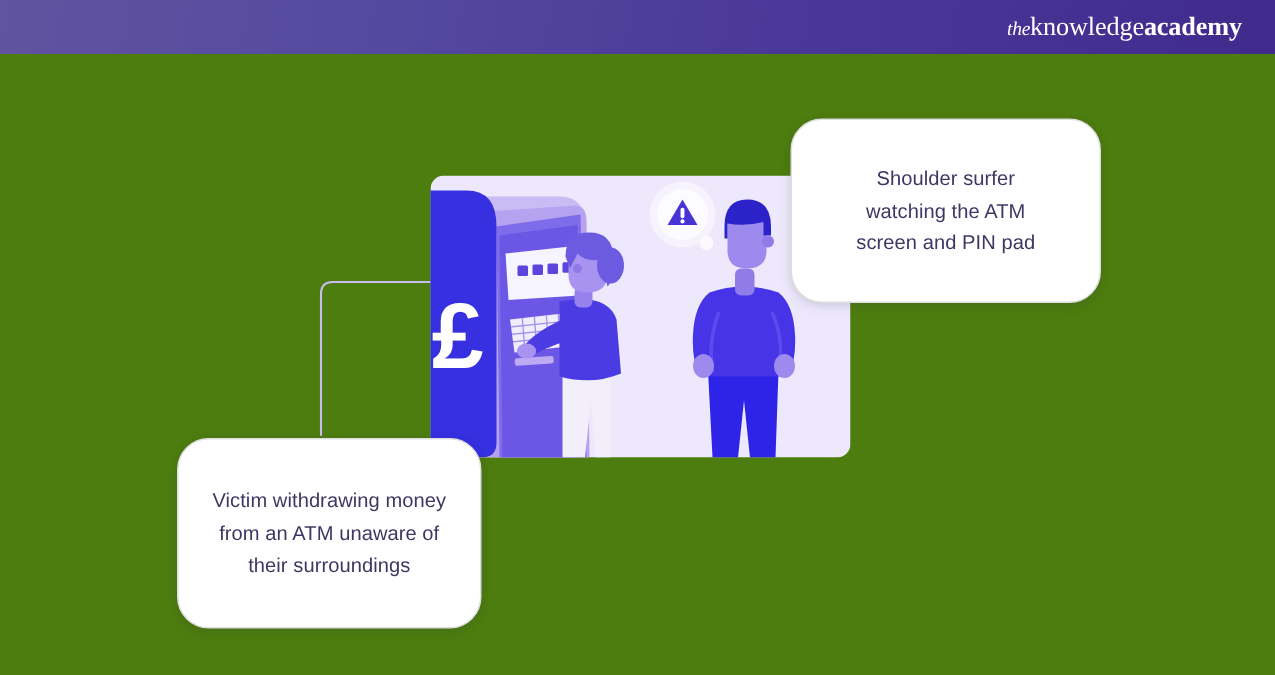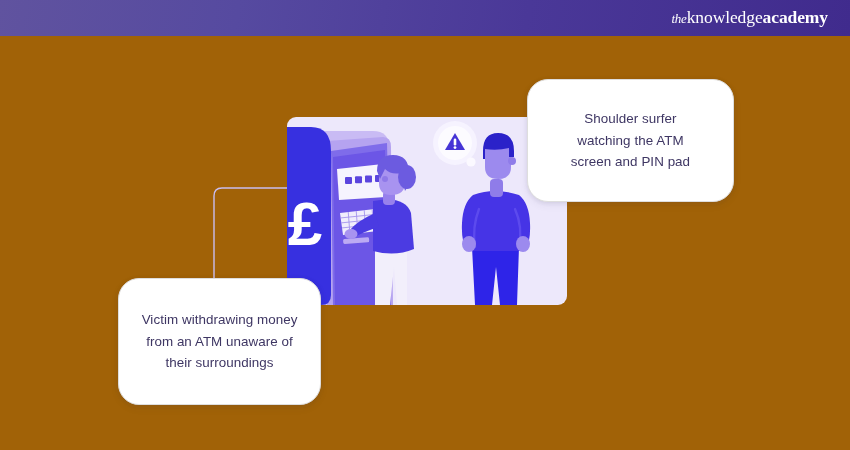--- a/index.html
+++ b/index.html
@@ -12,21 +12,21 @@
     height: 450px;
     overflow: hidden;
     font-family: "Liberation Sans", sans-serif;
     position: relative;
   }
 
   #canvas {
     position: relative;
     width: 850px;
     height: 450px;
-    background: #a16207;
+    background: #4d7c0f;
     overflow: hidden;
   }
 
   
   .header-bar {
     position: absolute;
     left: 0; top: 0;
     width: 850px;
     height: 36px;
     background: linear-gradient(100deg, #60539F 0%, #564AA0 28%, #4A3898 62%, #402B8D 100%);
@@ -92,21 +92,21 @@
     white-space: pre-line;
   }
   #callout-shoulder-surfer {
     left: 527px;
     top: 79px;
     width: 207px;
     height: 123px;
   }
   #callout-victim {
     left: 118px;
-    top: 278px;
+    top: 292px;
     width: 203px;
     height: 127px;
     align-items: center;
   }
 </style>
 </head>
 <body>
 
 <div id="canvas">
 

